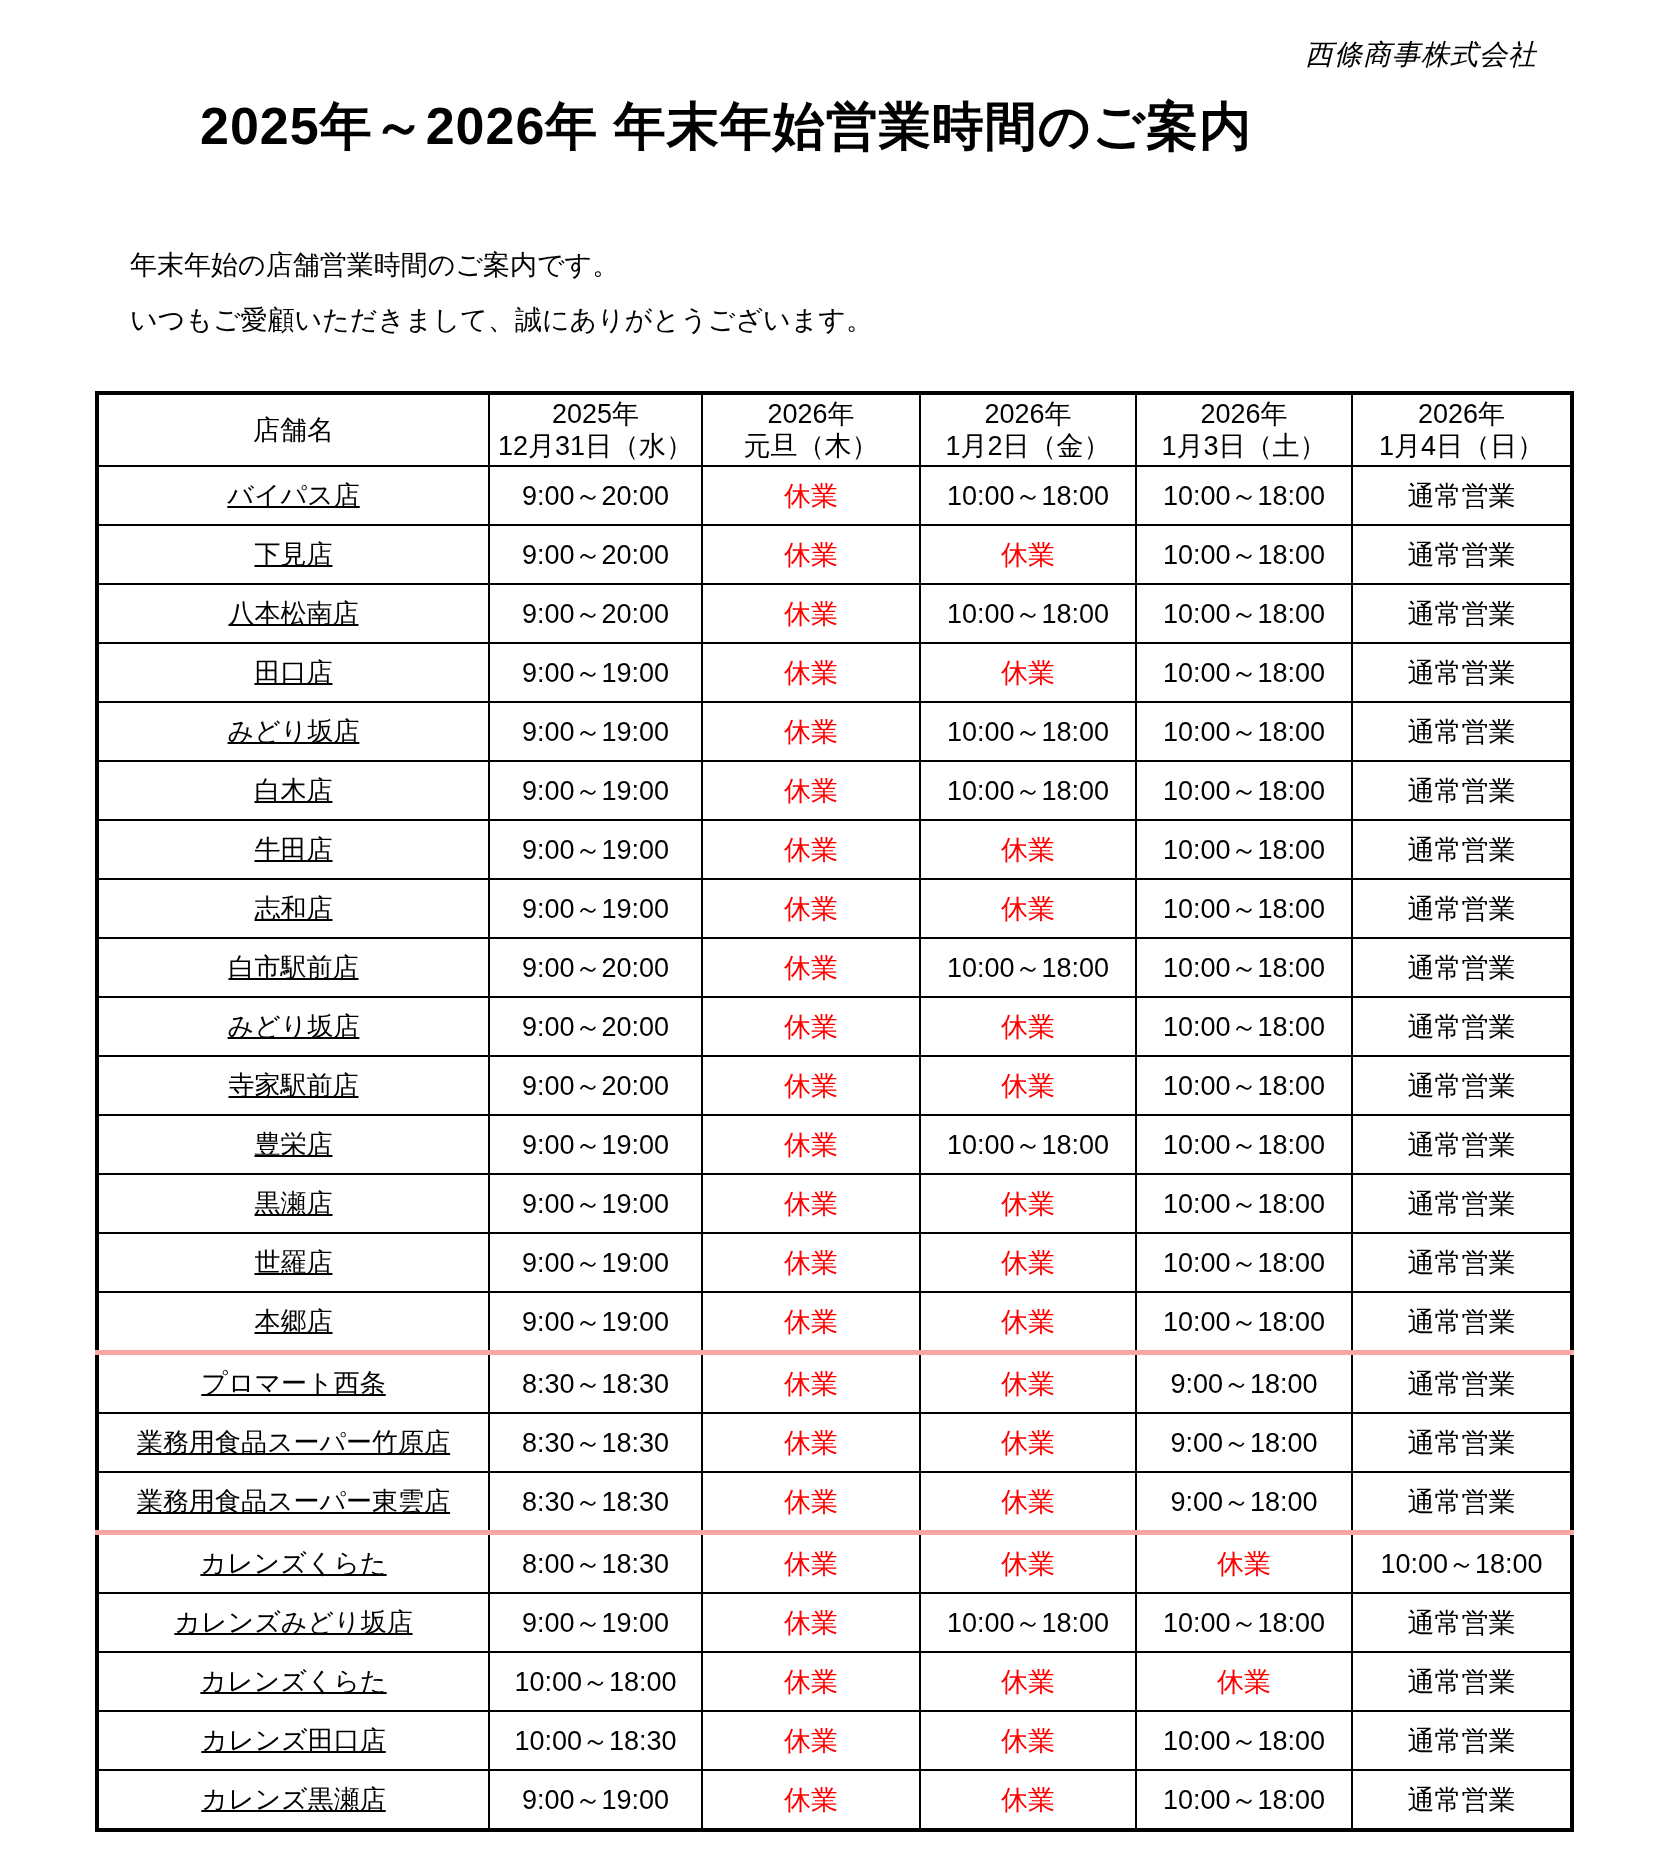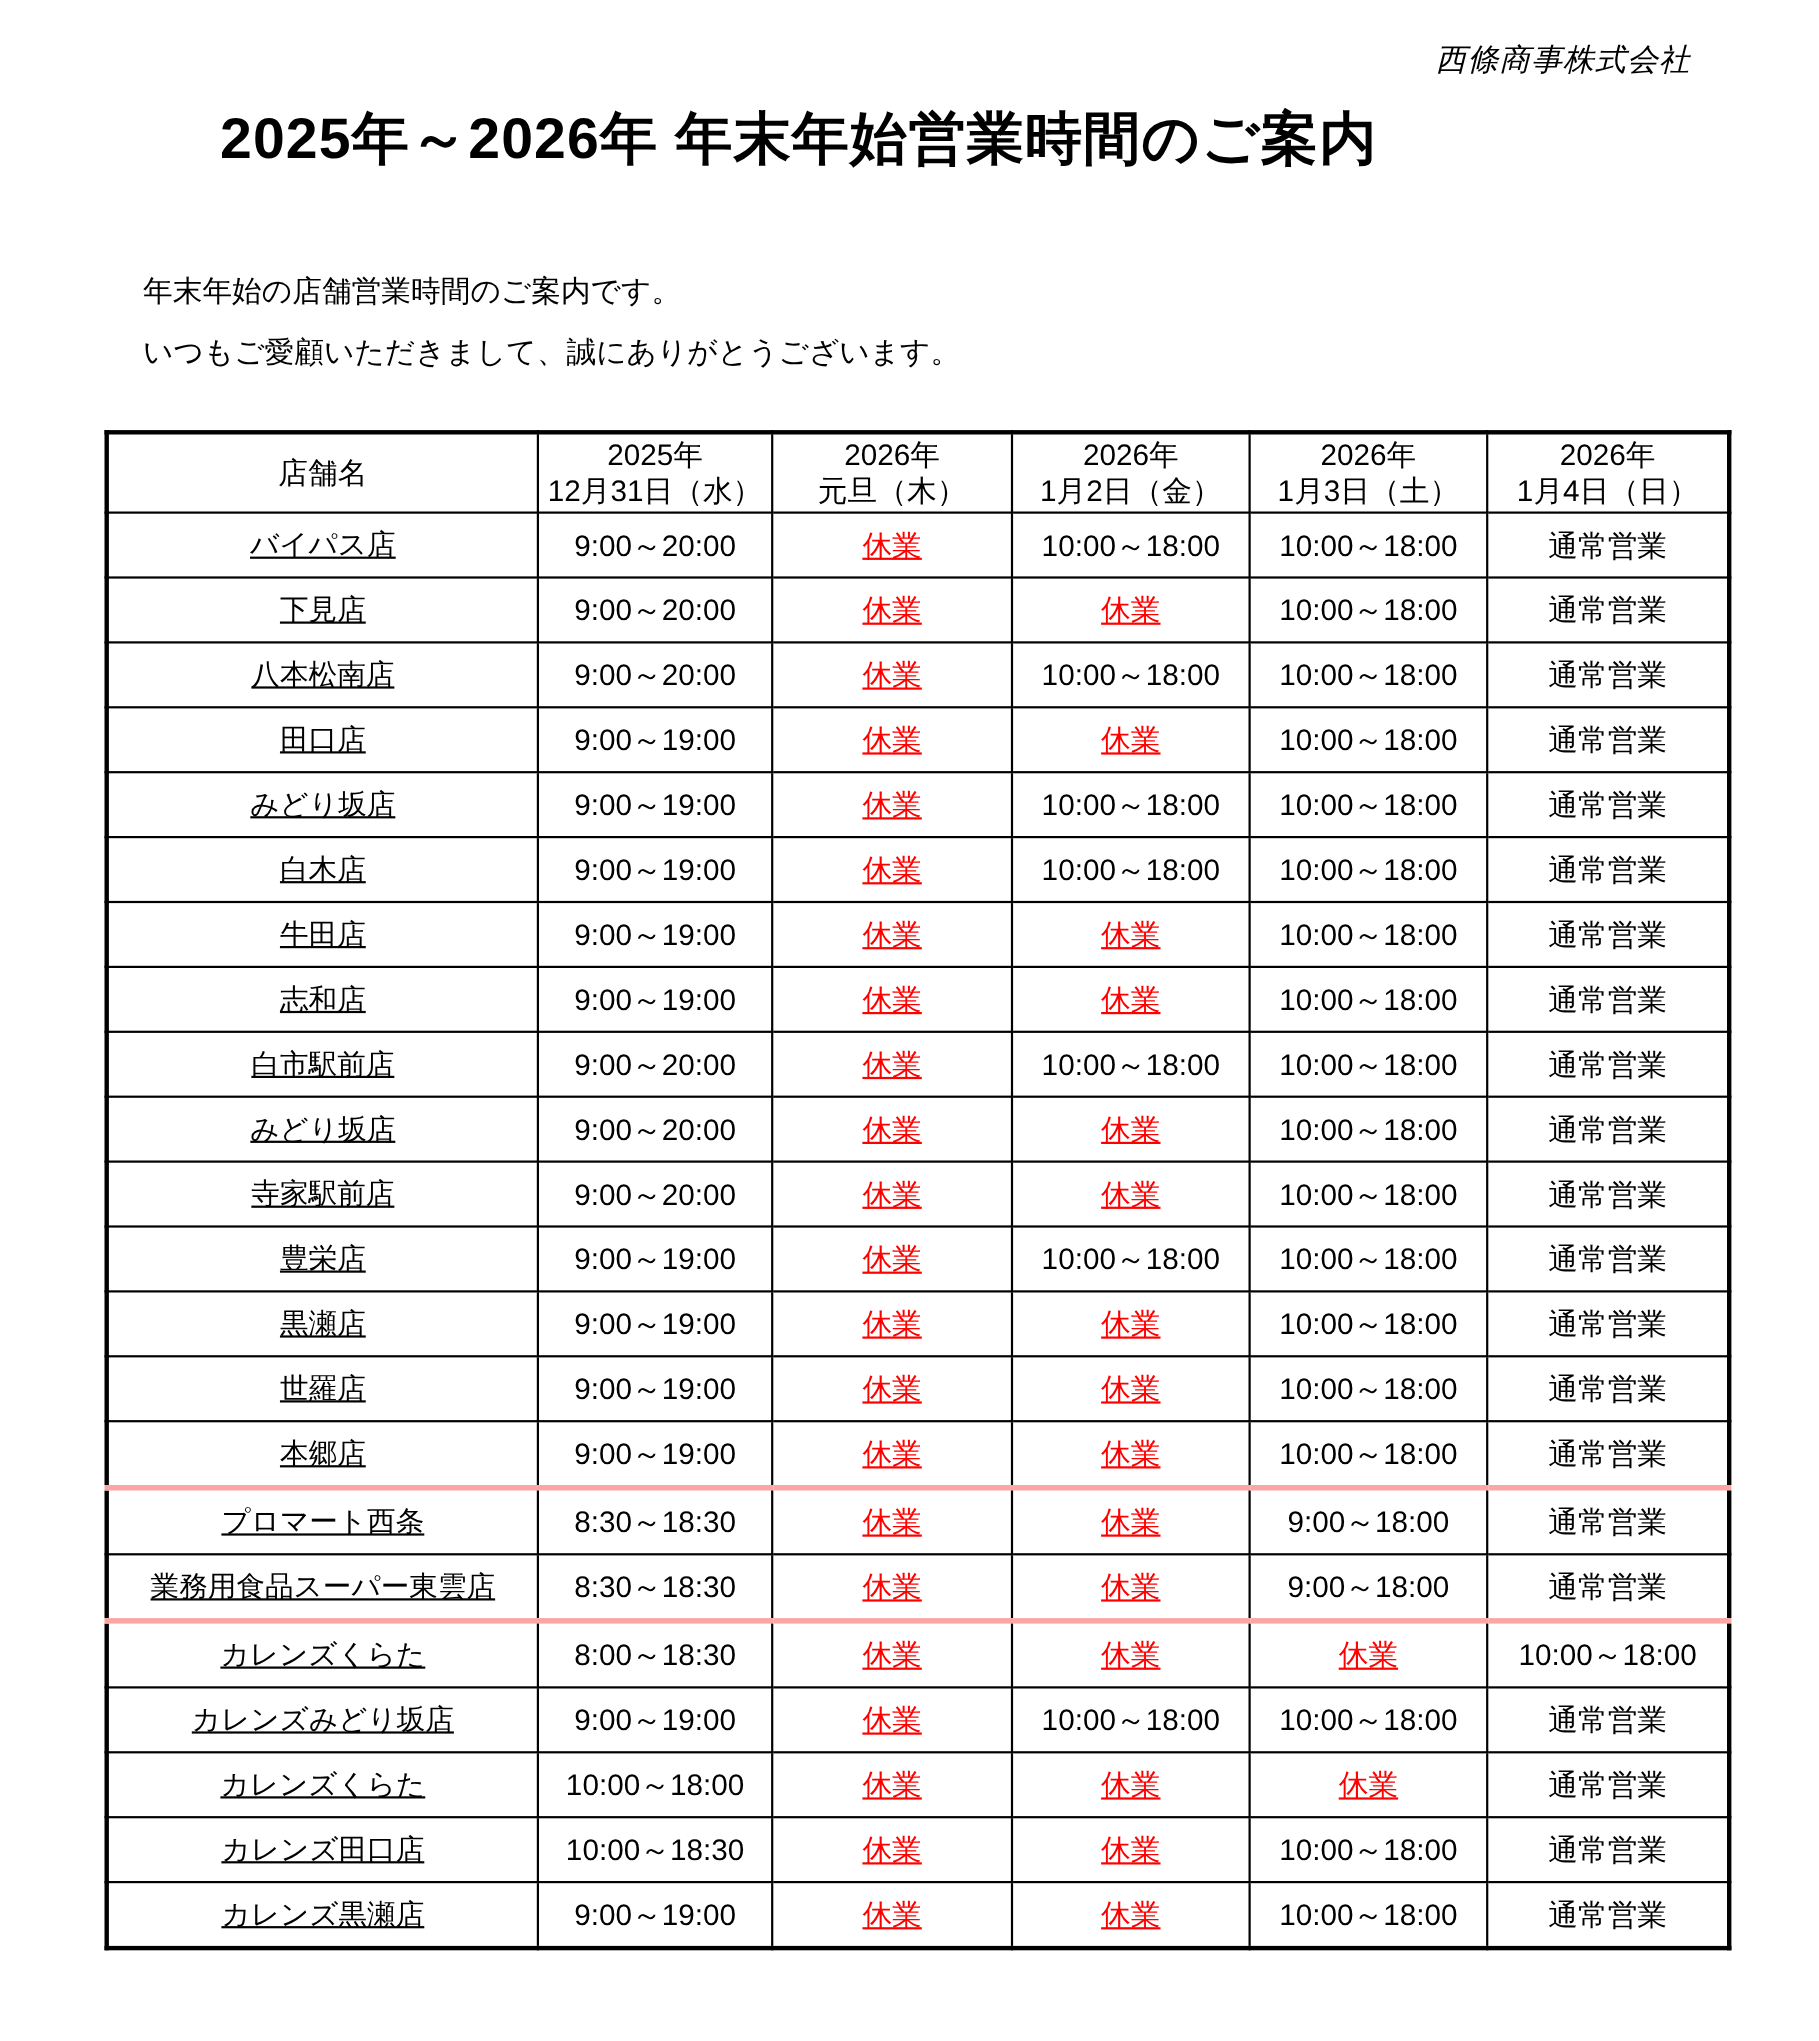--- a/index.html
+++ b/index.html
@@ -70,21 +70,20 @@
   }
   .hours-table tbody td.store-name {
     font-size: 26px;
     text-decoration: underline;
   }
   .hours-table tr.group-start td {
     border-top: 5px solid #fca5a5;
   }
   .closed {
     color: #ff0000;
-    text-decoration: underline;
   }
 </style>
 </head>
 <body>
 
 <div class="page">
   <div class="company">西條商事株式会社</div>
   <div class="title">2025年～2026年 年末年始営業時間のご案内</div>
   <div class="intro">
     <div>年末年始の店舗営業時間のご案内です。</div>
@@ -250,20 +249,28 @@
         </tr>
         <tr class="group-start">
           <td class="store-name">プロマート西条</td>
           <td>8:30～18:30</td>
           <td class="closed" style="color: rgb(255, 0, 0);">休業</td>
           <td class="closed" style="color: rgb(255, 0, 0);">休業</td>
           <td>9:00～18:00</td>
           <td>通常営業</td>
         </tr>
         <tr>
+          <td class="store-name">業務用食品スーパー竹原店</td>
+          <td>8:30～18:30</td>
+          <td class="closed" style="color: rgb(255, 0, 0);">休業</td>
+          <td class="closed" style="color: rgb(255, 0, 0);">休業</td>
+          <td>9:00～18:00</td>
+          <td>通常営業</td>
+        </tr>
+        <tr>
           <td class="store-name">業務用食品スーパー東雲店</td>
           <td>8:30～18:30</td>
           <td class="closed" style="color: rgb(255, 0, 0);">休業</td>
           <td class="closed" style="color: rgb(255, 0, 0);">休業</td>
           <td>9:00～18:00</td>
           <td>通常営業</td>
         </tr>
         <tr class="group-start">
           <td class="store-name">カレンズくらた</td>
           <td>8:00～18:30</td>

